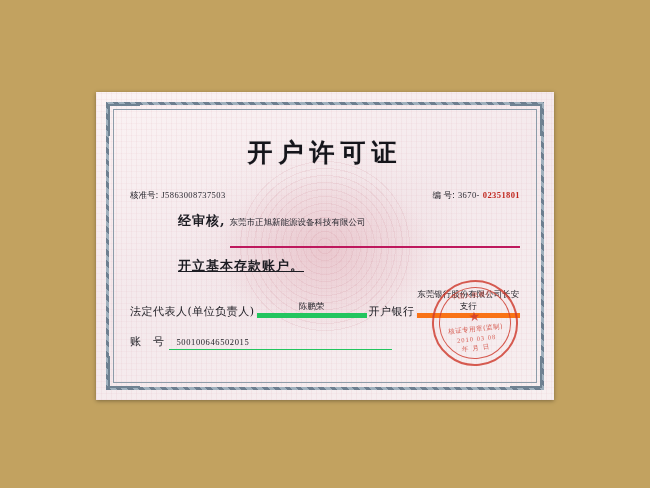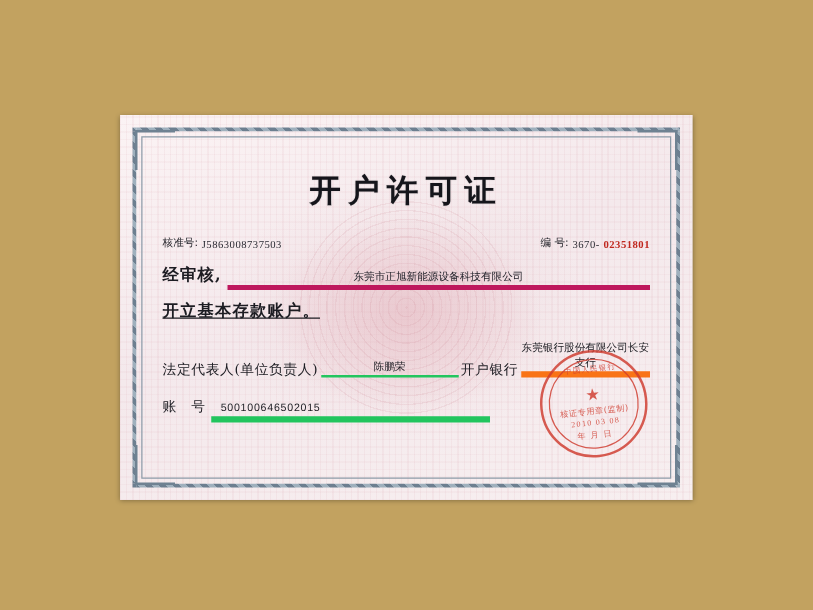--- a/index.html
+++ b/index.html
@@ -137,27 +137,27 @@
     margin-top: 14px;
     align-items: baseline;
     font-size: 11px;
     gap: 4px;
   }
   .t-bold {
     font-family: "DejaVu Serif", serif;
     font-weight: bold;
     font-size: 13px;
     letter-spacing: 1px;
+    margin-left: 48px;
   }
   .fill {
     flex: 1;
-    border-bottom: 4px solid #be185d;
-    text-align: center;
-    font-size: 8.5px;
-    padding-bottom: 1px;
+    border-bottom: 2px solid #be185d;
+    font-size: 8.5px;
+    padding-bottom: 18px;
     color: #23232b;
     font-family: "Liberation Serif", serif;
   }
   .tail {
     font-family: "DejaVu Serif", serif;
     font-weight: bold;
     font-size: 12.5px;
     letter-spacing: 1px;
     white-space: nowrap;
   }
@@ -174,21 +174,21 @@
     align-items: flex-end;
   }
   .label-cn {
     font-family: "DejaVu Serif", serif;
     font-size: 11px;
     white-space: nowrap;
     letter-spacing: 0.5px;
   }
   .fill-sm {
     width: 110px;
-    border-bottom: 2px solid #22c55e;
+    border-bottom: 5px solid #22c55e;
     text-align: center;
     font-size: 8.5px;
     padding-bottom: 1px;
     font-family: "Liberation Serif", serif;
   }
   .fill-md {
     flex: 1;
     border-bottom: 5px solid #f97316;
     text-align: center;
     font-size: 8.5px;
@@ -196,25 +196,25 @@
     font-family: "Liberation Serif", serif;
   }
 
   .row-account {
     margin-top: 18px;
     gap: 4px;
     align-items: flex-start;
   }
   .acct-fill {
     width: 215px;
-    border-bottom: 5px solid #22c55e;
+    border-bottom: 1px solid #22c55e;
     font-size: 8.5px;
     padding-bottom: 1px;
     padding-left: 8px;
-    font-family: Liberation Sans, sans-serif;
+    font-family: Liberation Serif, serif;
     letter-spacing: 0.6px;
   }
 
   
   .seal {
     position: absolute;
     right: 36px;
     bottom: 34px;
     width: 82px;
     height: 82px;

